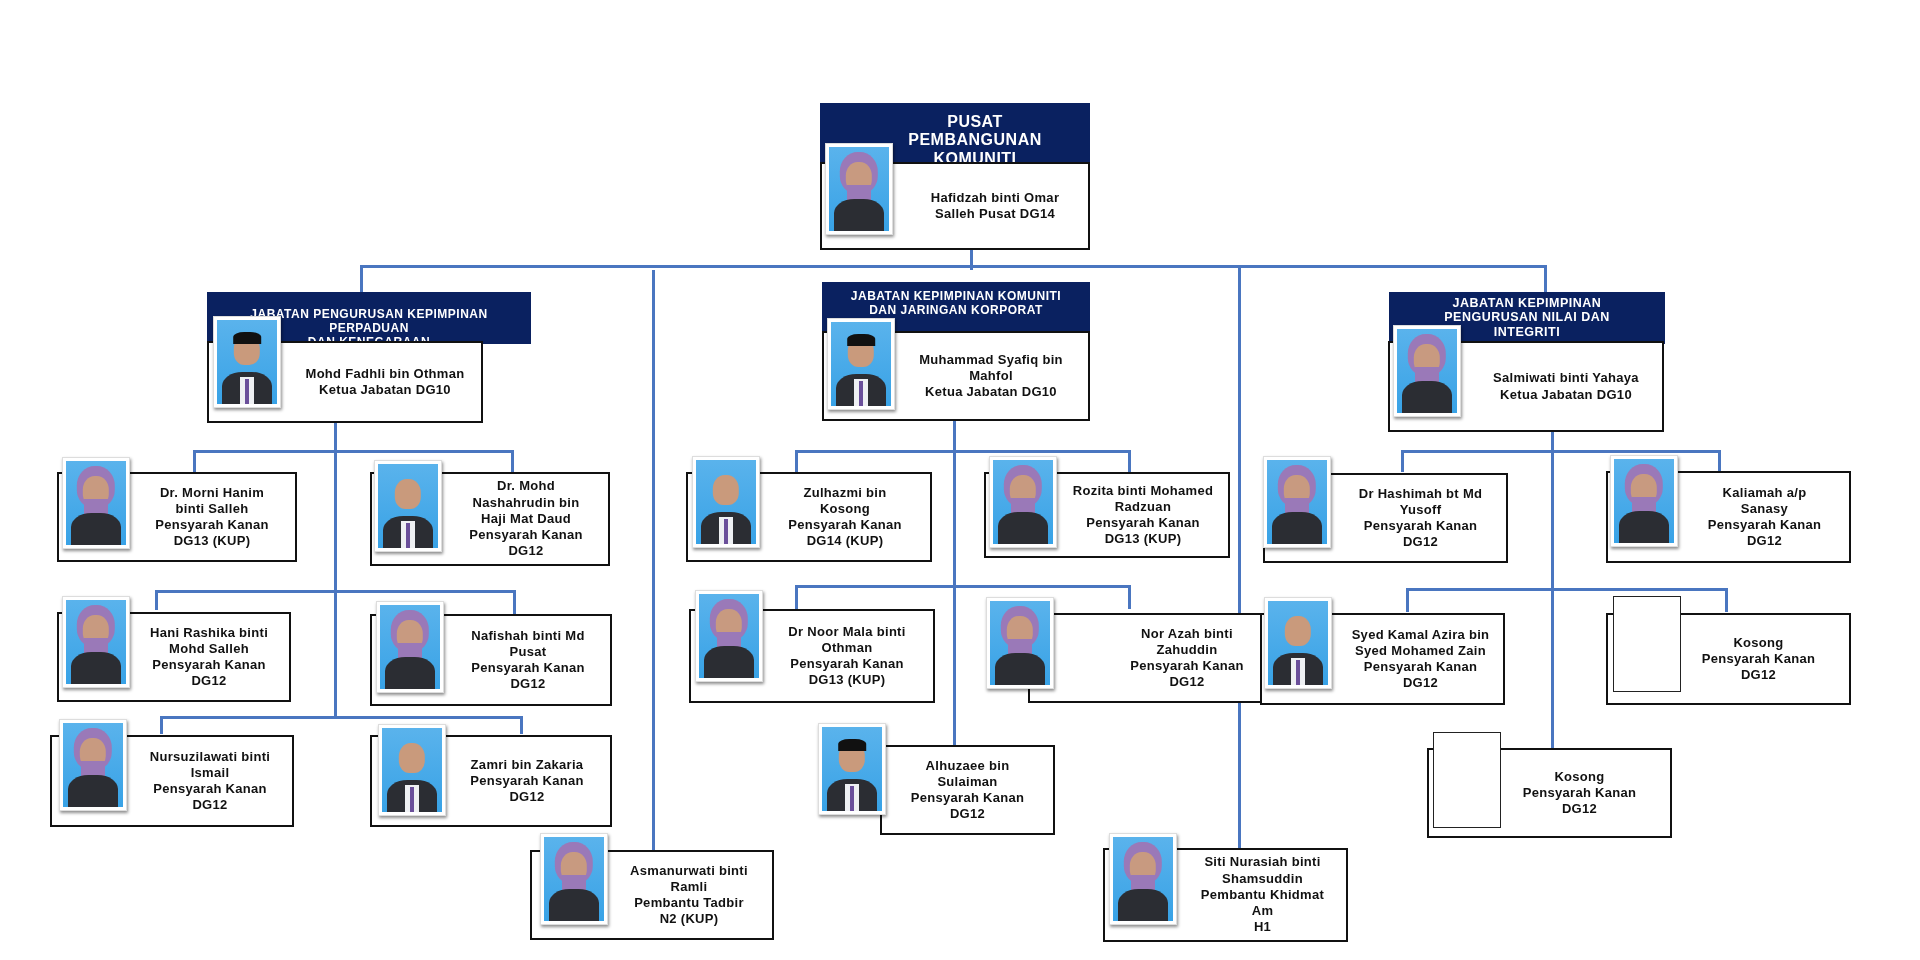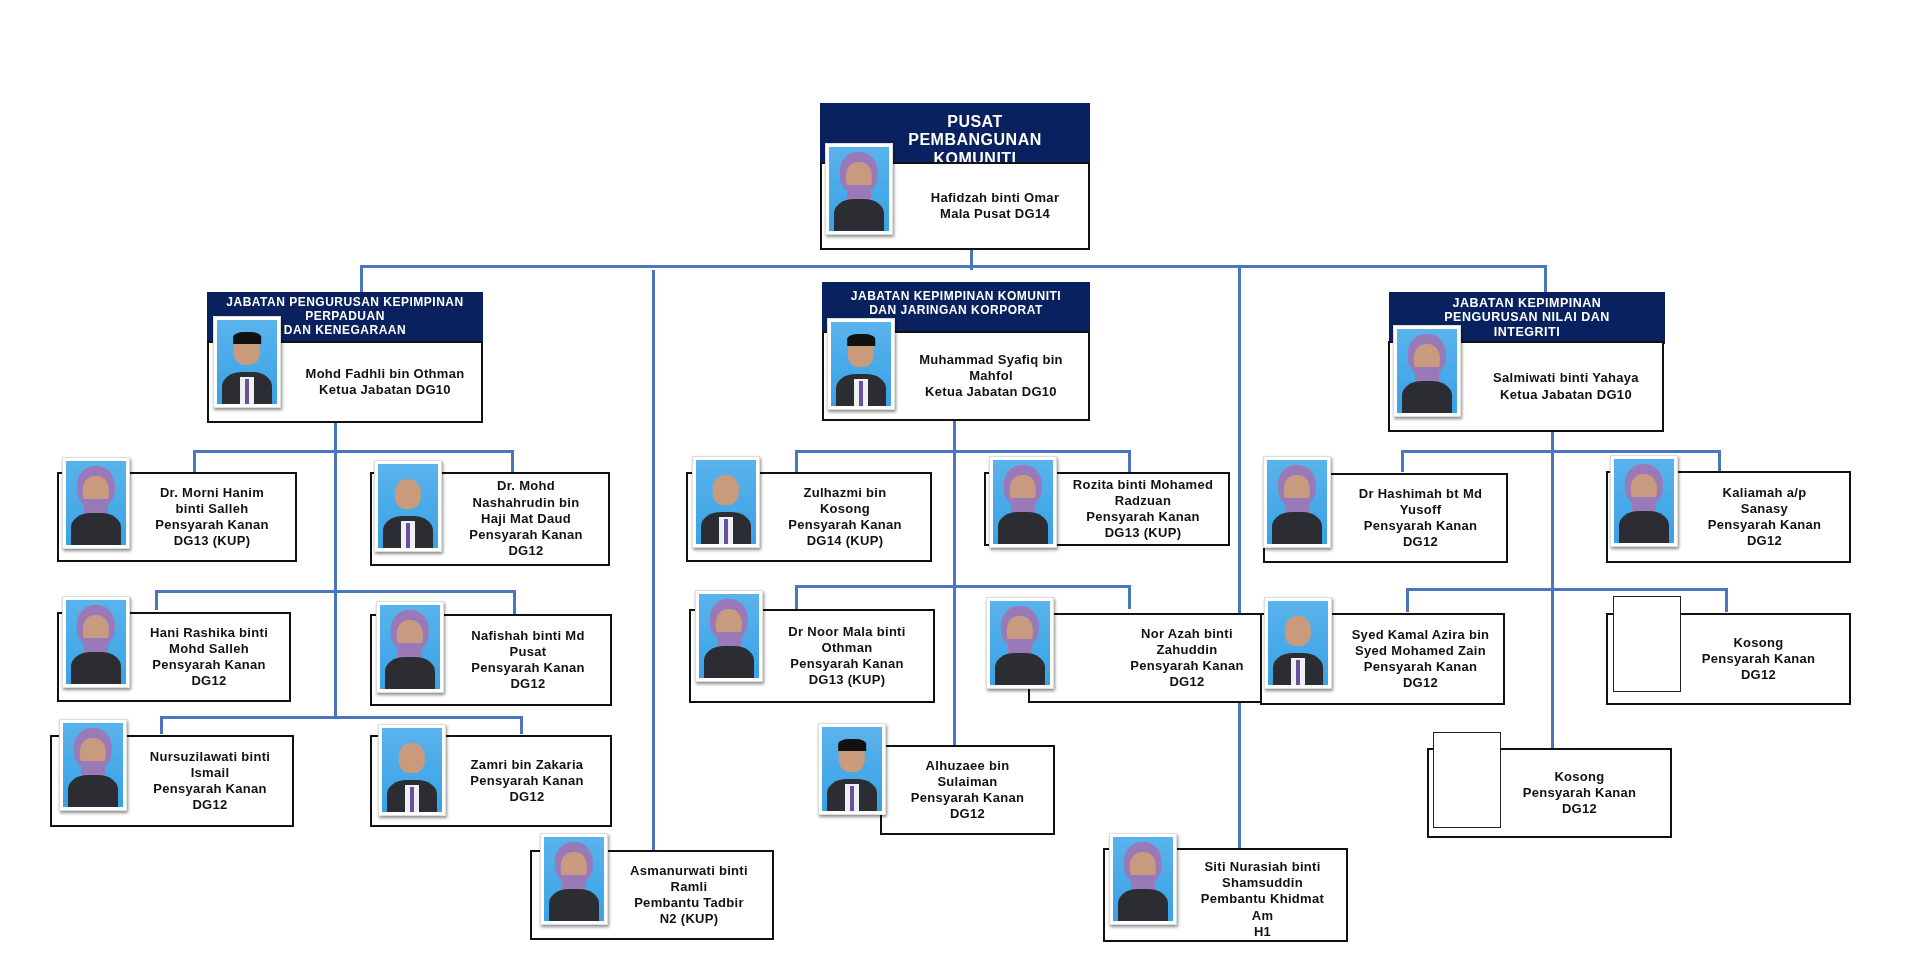--- a/index.html
+++ b/index.html
@@ -63,32 +63,32 @@
 <div class="line" style="left:1406px;top:588px;width:322px;height:3px;"></div>
 <div class="line" style="left:1406px;top:588px;width:3px;height:24px;"></div>
 <div class="line" style="left:1725px;top:588px;width:3px;height:24px;"></div>
 
 <div class="hdr" style="left:820px;top:103px;width:270px;height:60px;font-size:16px;padding-top:10px;box-sizing:border-box;">
   <div style="width:190px;margin:0 auto 0 60px;">PUSAT PEMBANGUNAN KOMUNITI</div>
 </div>
 <div class="box" style="left:820px;top:162px;width:270px;height:88px;padding-left:80px;">
   <div class="txt">
     <div>Hafidzah binti Omar</div>
-    <div>Mala Pusat DG14</div>
+    <div>Salleh Pusat DG14</div>
   </div>
 </div>
 <div class="photo f" style="left:825px;top:143px;">
     <div class="bg">
       <div class="head"></div>
       <div class="scarf"></div>
       <div class="body"></div>
     </div>
   </div>
 
-<div class="hdr" style="left:207px;top:292px;width:276px;height:52px;font-size:12px;padding-top:4px;box-sizing:border-box;">
+<div class="hdr" style="left:207px;top:292px;width:324px;height:52px;font-size:12px;padding-top:16px;box-sizing:border-box;">
   <div>JABATAN PENGURUSAN KEPIMPINAN</div>
   <div>PERPADUAN</div>
   <div>DAN KENEGARAAN</div>
 </div>
 <div class="box" style="left:207px;top:341px;width:276px;height:82px;padding-left:80px;">
   <div class="txt">
     <div>Mohd Fadhli bin Othman</div>
     <div>Ketua Jabatan DG10</div>
   </div>
 </div>
@@ -244,21 +244,21 @@
       </div>
     </div>
     <div class="photo m" style="left: 692px; top: 456px;">
       <div class="bg">
         <div class="head"></div>
         <div class="body"></div>
         <div class="collar"></div>
         <div class="tie"></div>
       </div>
     </div>
-    <div class="box" style="left: 984px; top: 472px; width: 246px; height: 74px; padding-left: 72px;">
+    <div class="box" style="left: 984px; top: 472px; width: 246px; height: 86px; padding-left: 72px;">
       <div class="txt">
         <div>Rozita binti Mohamed</div>
         <div>Radzuan</div>
         <div>Pensyarah Kanan</div>
         <div>DG13 (KUP)</div>
       </div>
     </div>
     <div class="photo f" style="left: 989px; top: 456px;">
       <div class="bg">
         <div class="head"></div>
@@ -387,21 +387,21 @@
         <div>N2 (KUP)</div>
       </div>
     </div>
     <div class="photo f" style="left: 540px; top: 833px;">
       <div class="bg">
         <div class="head"></div>
         <div class="scarf"></div>
         <div class="body"></div>
       </div>
     </div>
-    <div class="box" style="left: 1103px; top: 848px; width: 245px; height: 94px; padding-left: 74px; align-items: flex-end;">
+    <div class="box" style="left: 1103px; top: 848px; width: 245px; height: 94px; padding-left: 74px;">
       <div class="txt">
         <div>Siti Nurasiah binti</div>
         <div>Shamsuddin</div>
         <div>Pembantu Khidmat</div>
         <div>Am</div>
         <div>H1</div>
       </div>
     </div>
     <div class="photo f" style="left: 1109px; top: 833px;">
       <div class="bg">

